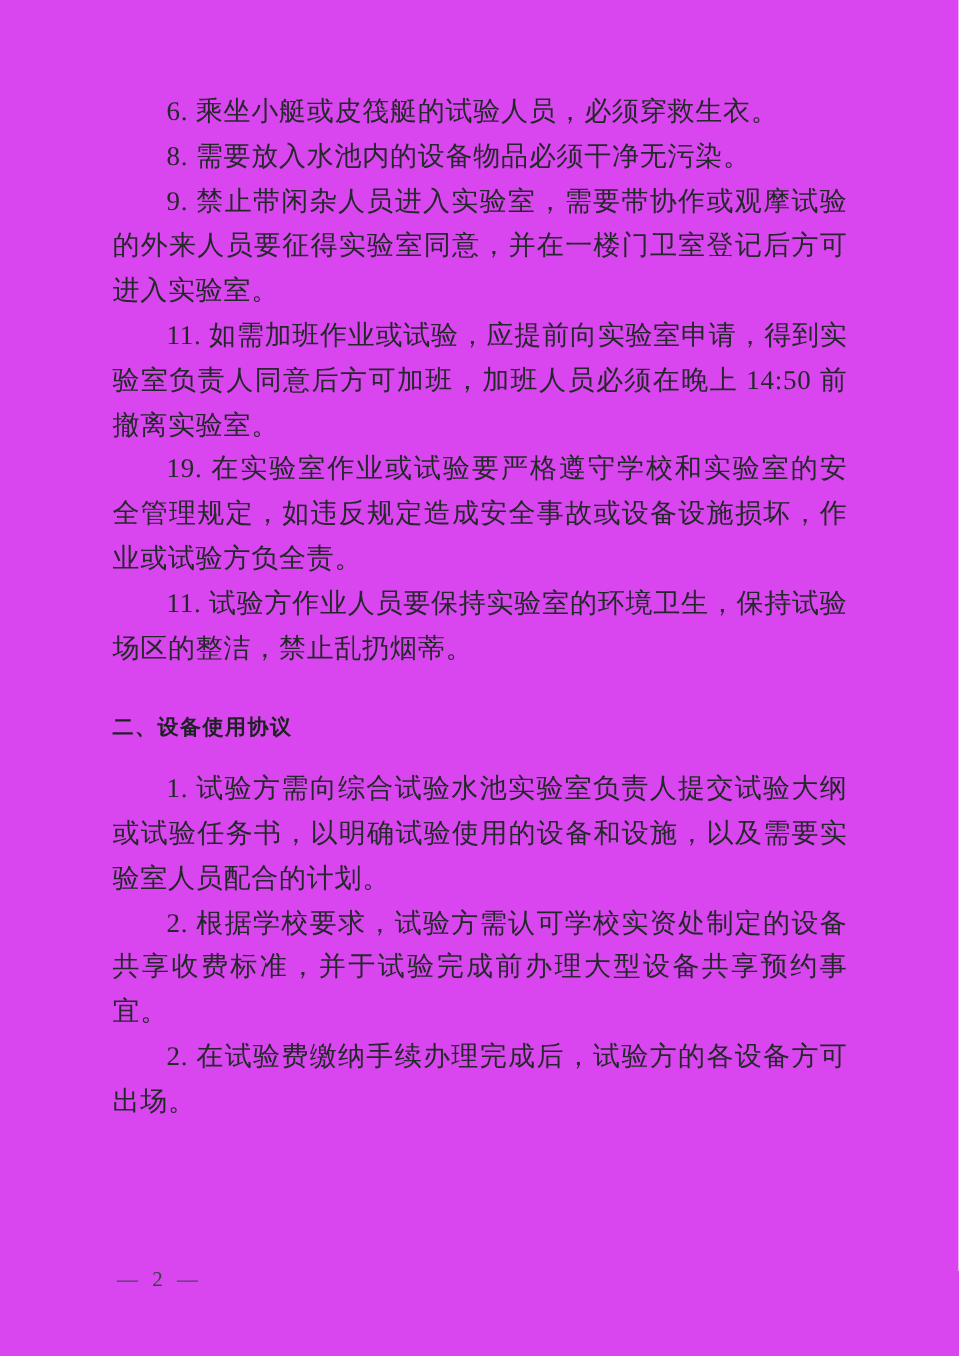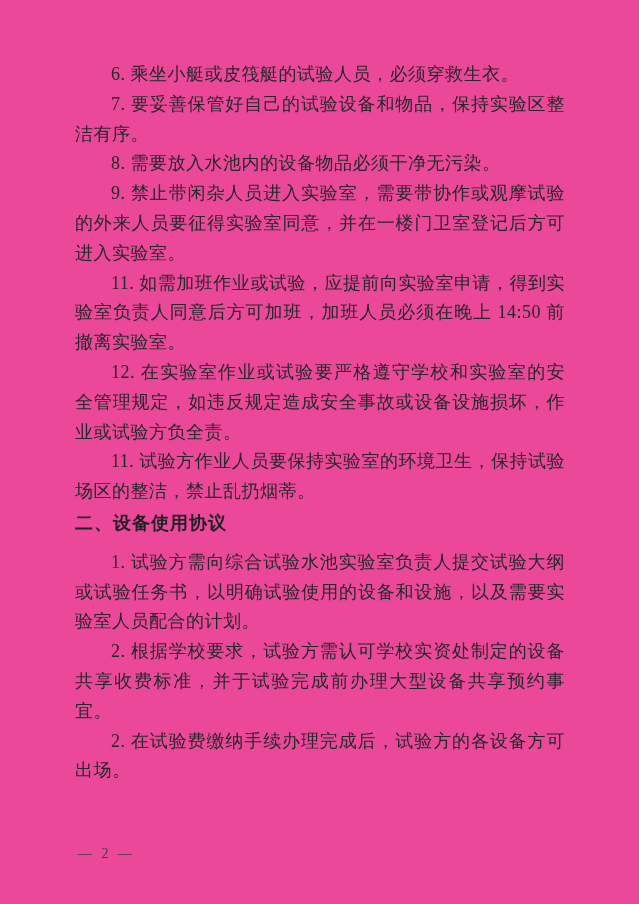--- a/index.html
+++ b/index.html
@@ -5,70 +5,69 @@
   * { box-sizing: border-box; }
   html, body {
     margin: 0;
     padding: 0;
     background: #ffffff;
   }
   .page {
     position: relative;
     width: 639px;
     height: 904px;
-    background: #ec4899;
+    background: #d946ef;
     overflow: hidden;
     font-family: "Liberation Serif", "DejaVu Serif", serif;
   }
   .content {
     position: absolute;
     left: 75px;
     top: 60px;
     width: 490px;
     color: #25282b;
     font-size: 18px;
     line-height: 29.8px;
     text-align: justify;
     text-justify: inter-ideograph;
     letter-spacing: 0.5px;
   }
   .para {
     margin: 0;
     text-indent: 2em;
   }
   .section-heading {
-    margin: 2px 0 9px 0;
+    margin: 25px 0 9px 0;
     text-indent: 0;
-    font-size: 18px;
+    font-size: 14px;
     font-weight: bold;
     color: #1e2124;
-    font-family: Liberation Serif, serif;
+    font-family: Liberation Mono, monospace;
     letter-spacing: 1px;
   }
   .page-number {
     position: absolute;
     left: 78px;
     top: 846px;
     font-size: 14px;
     color: #3b3e42;
     letter-spacing: 3px;
     font-family: "Liberation Serif", "DejaVu Serif", serif;
   }
 </style>
 </head>
 <body>
 
 <div class="page">
   <div class="content">
     <p class="para">6. 乘坐小艇或皮筏艇的试验人员，必须穿救生衣。</p>
-    <p class="para">7. 要妥善保管好自己的试验设备和物品，保持实验区整洁有序。</p>
     <p class="para">8. 需要放入水池内的设备物品必须干净无污染。</p>
     <p class="para">9. 禁止带闲杂人员进入实验室，需要带协作或观摩试验的外来人员要征得实验室同意，并在一楼门卫室登记后方可进入实验室。</p>
     <p class="para">11. 如需加班作业或试验，应提前向实验室申请，得到实验室负责人同意后方可加班，加班人员必须在晚上 14:50 前撤离实验室。</p>
-    <p class="para">12. 在实验室作业或试验要严格遵守学校和实验室的安全管理规定，如违反规定造成安全事故或设备设施损坏，作业或试验方负全责。</p>
+    <p class="para">19. 在实验室作业或试验要严格遵守学校和实验室的安全管理规定，如违反规定造成安全事故或设备设施损坏，作业或试验方负全责。</p>
     <p class="para">11. 试验方作业人员要保持实验室的环境卫生，保持试验场区的整洁，禁止乱扔烟蒂。</p>
 
     <h2 class="section-heading">二、设备使用协议</h2>
 
     <p class="para">1. 试验方需向综合试验水池实验室负责人提交试验大纲或试验任务书，以明确试验使用的设备和设施，以及需要实验室人员配合的计划。</p>
     <p class="para">2. 根据学校要求，试验方需认可学校实资处制定的设备共享收费标准，并于试验完成前办理大型设备共享预约事宜。</p>
     <p class="para">2. 在试验费缴纳手续办理完成后，试验方的各设备方可出场。</p>
   </div>
 
   <div class="page-number">— 2 —</div>

